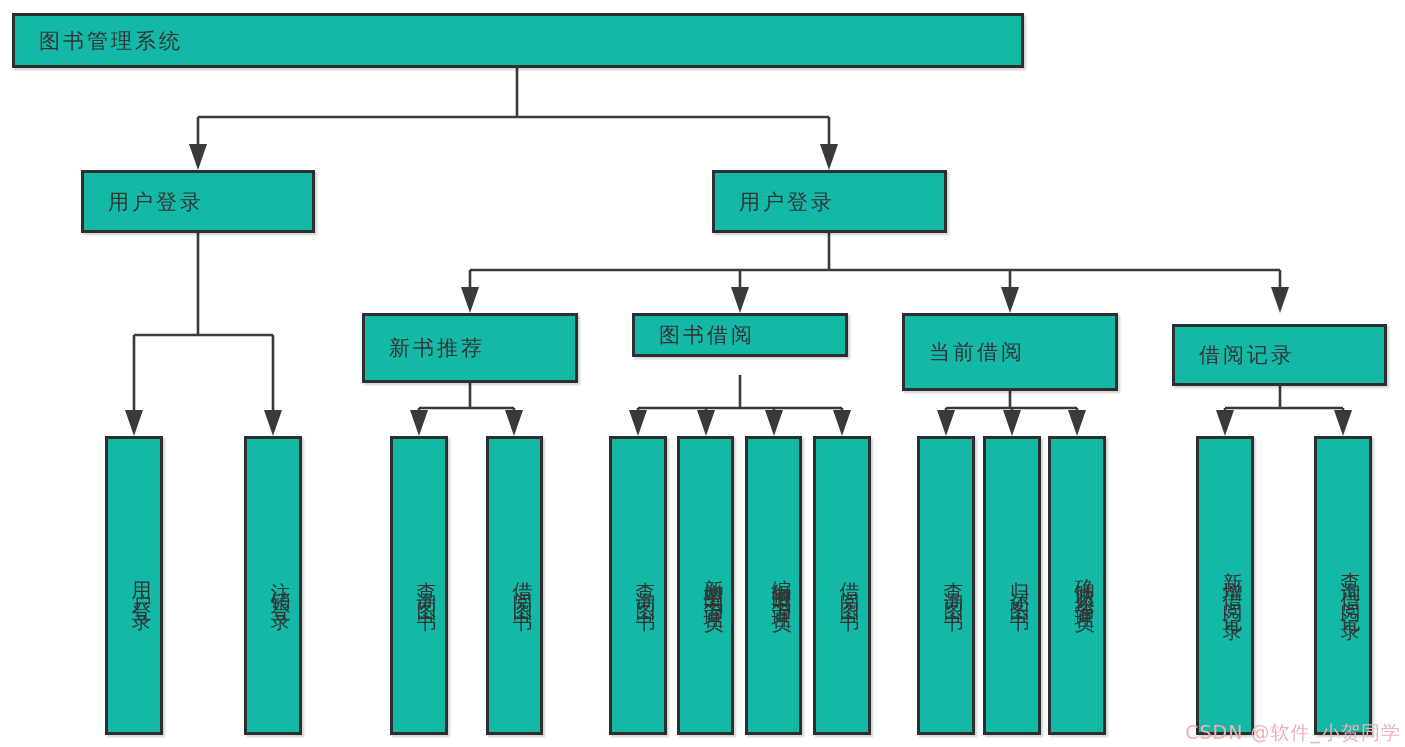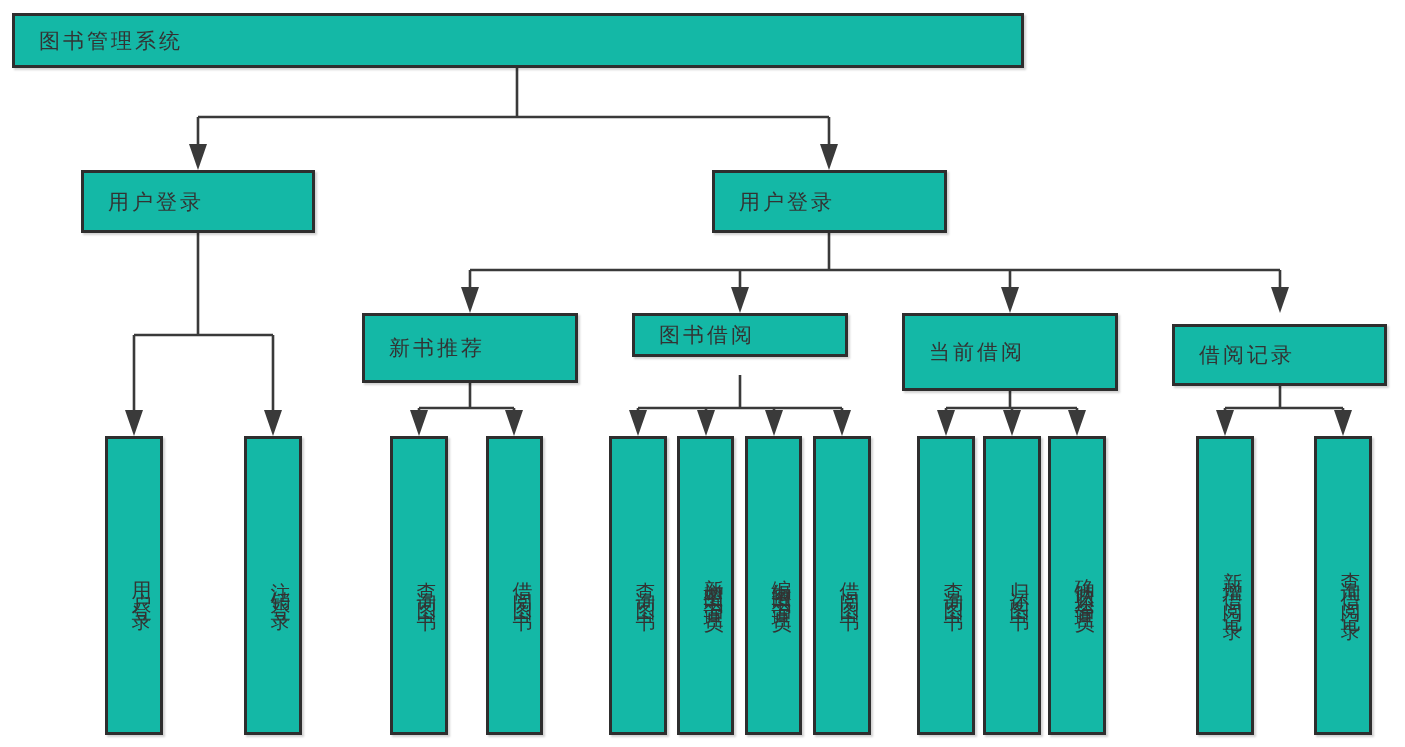--- a/index.html
+++ b/index.html
@@ -158,13 +158,14 @@
     <span>确认归还（管理员）</span>
   </div>
 
   <div class="node leaf" style="left:1196px;top:436px;width:58px;height:299px">
     <span>新增借阅记录</span>
   </div>
   <div class="node leaf" style="left:1314px;top:436px;width:58px;height:299px">
     <span>查询借阅记录</span>
   </div>
 
+  <div class="watermark">CSDN @软件_小贺同学</div>
 </div>
 
 </body></html>

